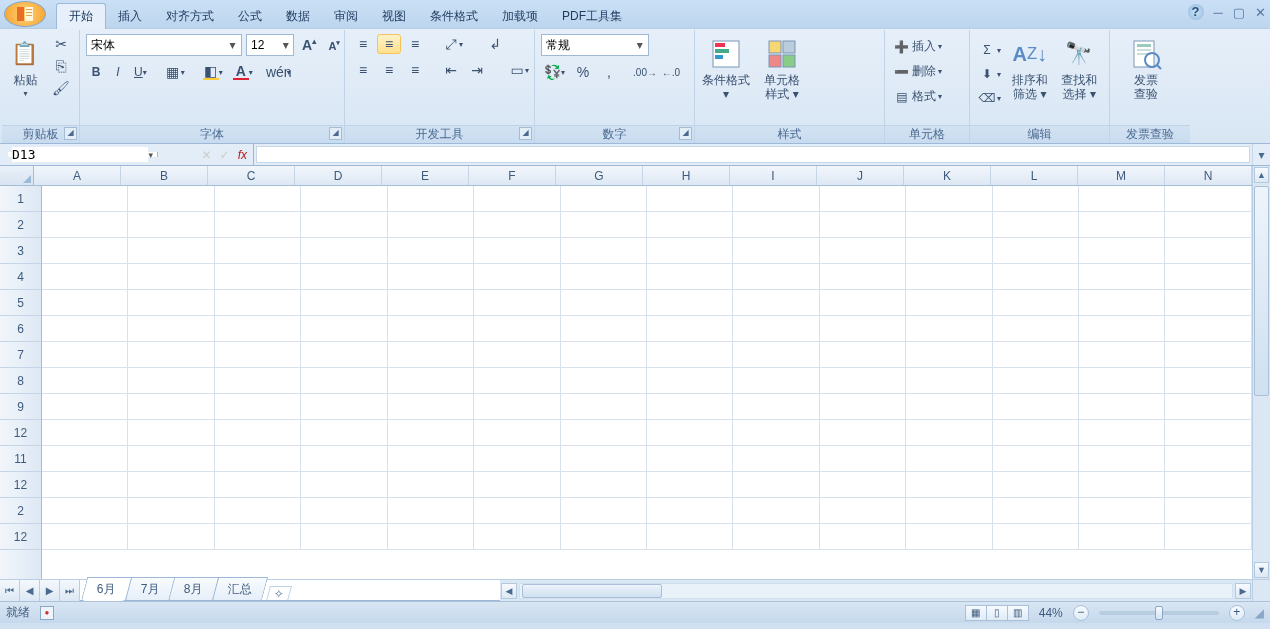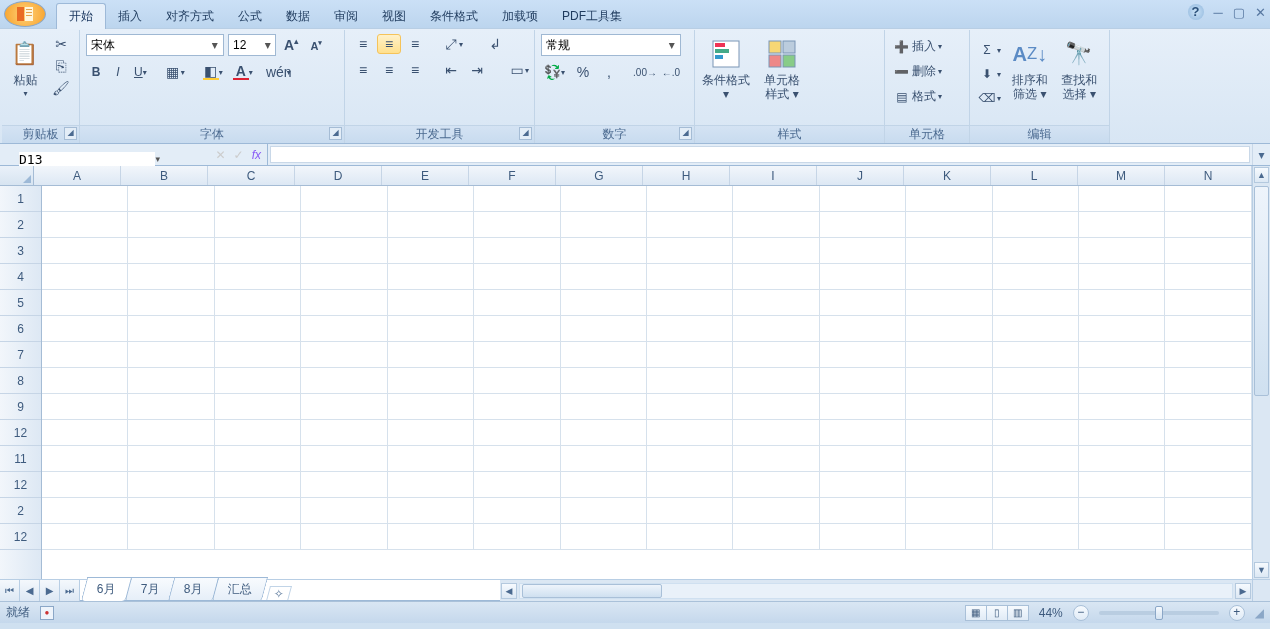--- a/index.html
+++ b/index.html
@@ -30,21 +30,21 @@
 .bigbtn .ico { width:34px; height:34px; display:flex; align-items:center; justify-content:center; font-size:22px;}
 .bigbtn .lbl { font-size:12px; color:#3a5170; text-align:center; line-height:14px; }
 .smico { width:16px; height:16px; display:flex;align-items:center;justify-content:center; font-size:14px;}
 .underline-red { border-bottom:2px solid #d23; }
 .underline-yel { border-bottom:2px solid #fc3; }
 .menu-line { display:flex; align-items:center; gap:2px; padding:1px 2px; color:#3a5170;}
 .menu-line .mico{ width:16px; height:16px; display:flex;align-items:center;justify-content:center;}
 
 
 .fxbar { height:22px; background:#e3edf7; border-bottom:1px solid #9db9d7; display:flex; align-items:stretch;}
-.namebox { width:150px; border-right:1px solid #9db9d7; display:flex; align-items:center; padding:0 4px; background:#fff; margin:15px;}
+.namebox { width:150px; border-right:1px solid #9db9d7; display:flex; align-items:center; padding:0 4px; background:#fff; margin:8px;}
 .namebox input { border:none; outline:none; width:100%; font-family:Consolas,monospace; font-size:13px;}
 .fxicons { width:88px; display:flex; align-items:center; justify-content:flex-end; gap:8px; padding:0 6px; border-right:1px solid #9db9d7;}
 .fxicons span{ color:#888;}
 .formula { flex:1; background:#fff; margin:2px; border:1px solid #c9d8e8;}
 .fxexpand { width:18px; display:flex;align-items:center;justify-content:center; color:#4b6a90; border-left:1px solid #c9d8e8;}
 
 
 .gridwrap { position:relative; height:413px; display:flex; }
 .grid { flex:1; overflow:hidden; position:relative; background:#fff; }
 .colhead { height:20px; display:flex; position:absolute; top:0; left:0; right:0; background:linear-gradient(#f2f6fb,#dde8f4); border-bottom:1px solid #a5bcd5;}
@@ -139,21 +139,21 @@
             <span class="smico">🖌</span>
           </div>
       </div>
     </div>
     <div class="group-label"><span>剪贴板</span><span class="dlg-launch">◢</span></div>
   </div>
 
   <div class="group" style="width:265px">
     <div class="group-body vstack" style="gap:6px;width:100%;">
       <div class="hstack" style="gap:4px">
-        <div class="combo" style="width:138px">
+        <div class="combo" style="width:156px">
             <input value="宋体" style="">
             <span class="dd">▾</span>
           </div>
         <div class="combo" style="width:48px">
             <input value="12" style="">
             <span class="dd">▾</span>
           </div>
         <div class="btn">
             <span style="font-size:14px;font-weight:bold">A<sup style="font-size:8px">▴</sup></span>
           </div>
@@ -242,21 +242,21 @@
             <span class="smico">▭</span>
             <span style="font-size:8px">▾</span>
           </div>
       </div>
     </div>
     <div class="group-label"><span>开发工具</span><span class="dlg-launch">◢</span></div>
   </div>
 
   <div class="group" style="width:160px">
     <div class="group-body vstack" style="gap:6px;width:100%">
-      <div class="combo" style="width:140px">
+      <div class="combo" style="width:108px">
           <input value="常规" style="">
           <span class="dd">▾</span>
         </div>
       <div class="hstack">
         <div class="btn">
             <span class="smico">💱</span>
             <span style="font-size:8px">▾</span>
           </div>
         <div class="btn">
             <span class="smico">%</span>
@@ -346,32 +346,50 @@
         <div class="lbl"><span>排序和</span><br><span>筛选</span> ▾</div>
       </div>
       <div class="bigbtn btn" style="width:48px">
         <div class="ico" style="font-size:22px">🔭</div>
         <div class="lbl"><span>查找和</span><br><span>选择</span> ▾</div>
       </div>
     </div>
     <div class="group-label"><span>编辑</span></div>
   </div>
 
+  <div class="group" style="width:80px;border-right:none">
+    <div class="group-body">
+      <div class="bigbtn btn" style="width:60px">
+        <div class="ico">
+            <svg width="32" height="32">
+              <rect x="4" y="3" width="20" height="26" fill="#fff" stroke="#7a95b5"></rect>
+              <rect x="7" y="6" width="14" height="3" fill="#9cb"></rect>
+              <rect x="7" y="11" width="14" height="2" fill="#cdd"></rect>
+              <rect x="7" y="15" width="14" height="2" fill="#cdd"></rect>
+              <circle cx="22" cy="22" r="7" fill="none" stroke="#5b8bc5" stroke-width="2"></circle>
+              <line x1="27" y1="27" x2="31" y2="31" stroke="#5b8bc5" stroke-width="2"></line>
+            </svg>
+          </div>
+        <div class="lbl"><span>发票</span><br><span>查验</span></div>
+      </div>
+    </div>
+    <div class="group-label"><span>发票查验</span></div>
+  </div>
 
 </div>
 
 <div class="fxbar">
   <div class="namebox">
     <input value="D13" style="">
     <span style="color:#555;font-size:9px">▾</span>
   </div>
   <div class="fxicons">
     <span style="color:#ccc">✕</span>
     <span style="color:#ccc">✓</span>
-    <span style="font-style:italic;color:#8b5cf6">fx</span>
+    <span style="font-style:italic;color:#b91c1c">fx</span>
   </div>
   <div class="formula"></div>
   <div class="fxexpand">▾</div>
 </div>
 
 <div class="gridwrap">
   <div class="grid">
     <div class="colhead">
       <div class="corner"></div>
       <div id="colheads" style="display:flex">

